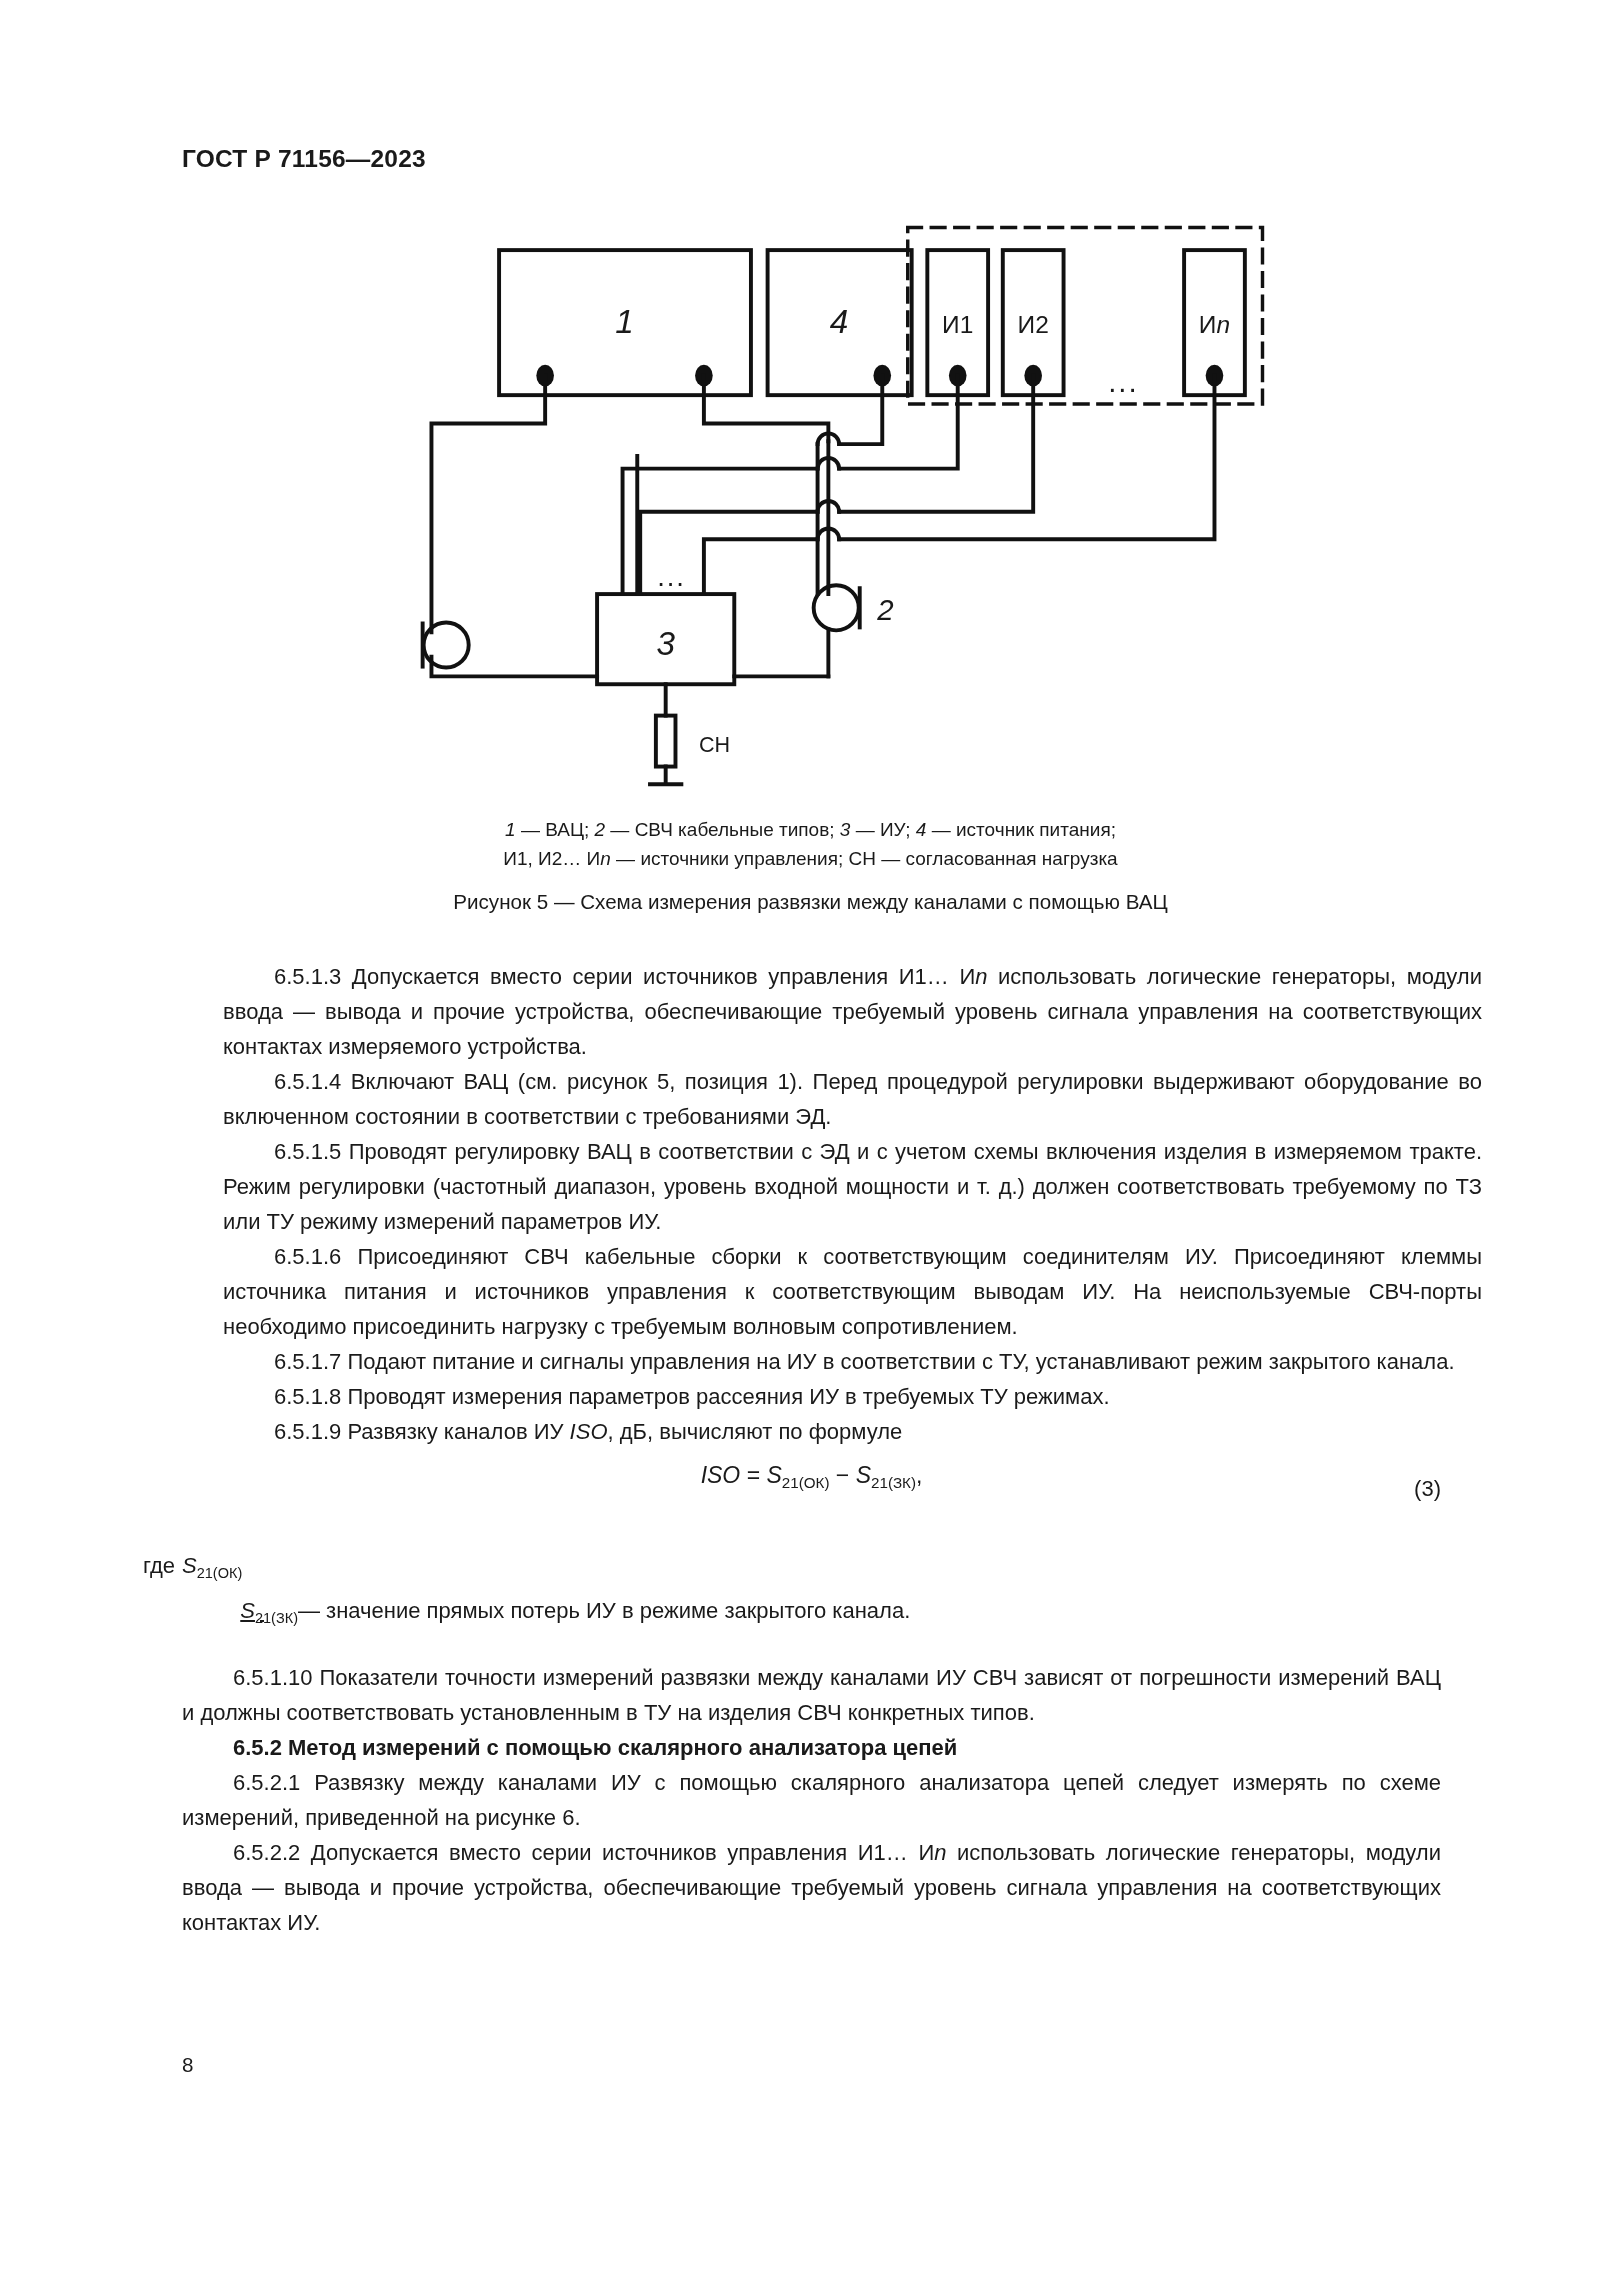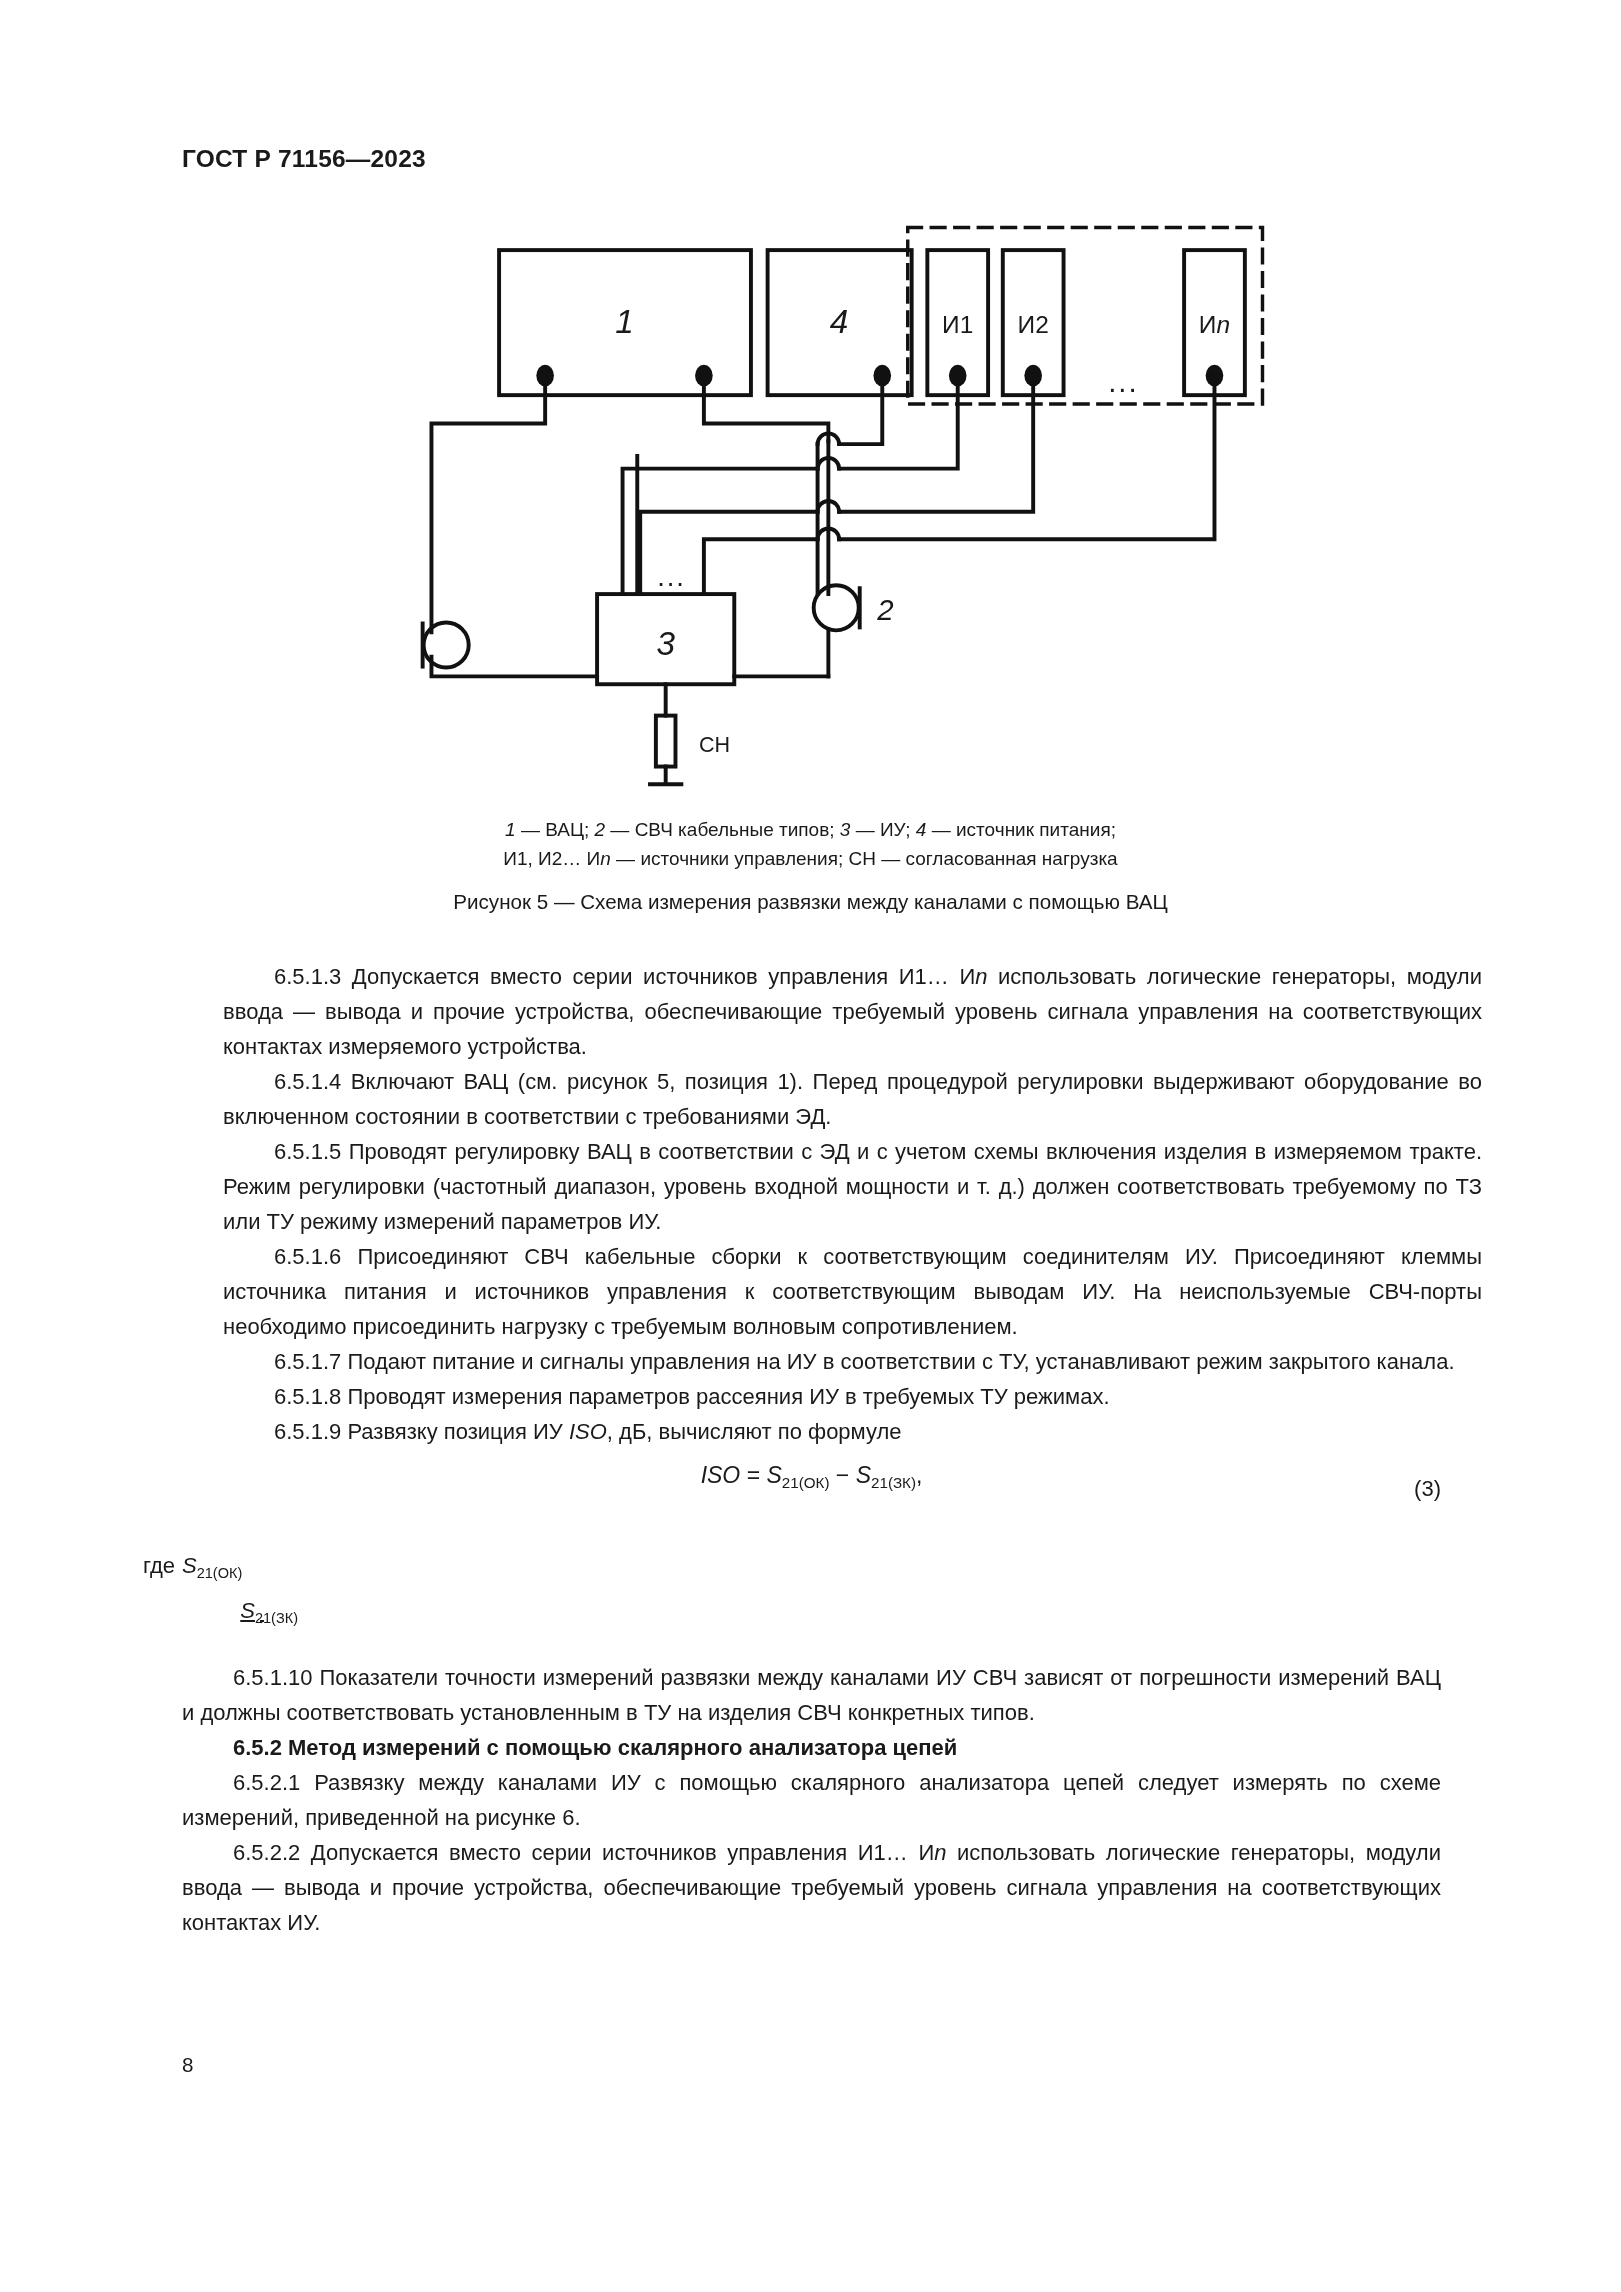--- a/index.html
+++ b/index.html
@@ -251,36 +251,37 @@
 
   <div class="fig-caption">Рисунок 5 — Схема измерения развязки между каналами с помощью ВАЦ</div>
 
   <div class="body-block" style="top:959px;margin-left:41px;">
     <p><span>6.5.1.3 Допускается вместо серии источников управления И1… И</span><i>n</i><span> использовать логические генераторы, модули ввода — вывода и прочие устройства, обеспечивающие требуемый уровень сигнала управления на соответствующих контактах измеряемого устройства.</span></p>
     <p>6.5.1.4 Включают ВАЦ (см. рисунок 5, позиция 1). Перед процедурой регулировки выдерживают оборудование во включенном состоянии в соответствии с требованиями ЭД.</p>
     <p>6.5.1.5 Проводят регулировку ВАЦ в соответствии с ЭД и с учетом схемы включения изделия в измеряемом тракте. Режим регулировки (частотный диапазон, уровень входной мощности и т. д.) должен соответствовать требуемому по ТЗ или ТУ режиму измерений параметров ИУ.</p>
     <p>6.5.1.6 Присоединяют СВЧ кабельные сборки к соответствующим соединителям ИУ. Присоединяют клеммы источника питания и источников управления к соответствующим выводам ИУ. На неиспользуемые СВЧ-порты необходимо присоединить нагрузку с требуемым волновым сопротивлением.</p>
     <p>6.5.1.7 Подают питание и сигналы управления на ИУ в соответствии с ТУ, устанавливают режим закрытого канала.</p>
     <p>6.5.1.8 Проводят измерения параметров рассеяния ИУ в требуемых ТУ режимах.</p>
-    <p><span>6.5.1.9 Развязку позиция ИУ </span><i>ISO</i><span>, дБ, вычисляют по формуле</span></p>
+    <p><span>6.5.1.9 Развязку каналов ИУ </span><i>ISO</i><span>, дБ, вычисляют по формуле</span></p>
   </div>
 
   <div class="formula-row">
     <div class="formula-center"><span>ISO</span><span class="rm"> = </span><span>S</span><sub>21(ОК)</sub><span class="rm"> − </span><span>S</span><sub>21(ЗК)</sub><span class="rm">,</span></div>
     <div class="eqnum">(3)</div>
   </div>
 
   <div class="where-block">
     <div class="where-row">
       <span class="where-lead">где</span>
       <span class="where-sym"><span>S</span><sub>21(ОК)</sub></span>
     </div>
     <div class="where-row">
       <span class="where-lead"></span>
       <span class="where-sym indent"><span>S</span><sub>21(ЗК)</sub></span>
+      <span class="where-def">— значение прямых потерь ИУ в режиме закрытого канала.</span>
     </div>
   </div>
 
   <div class="body-block" style="top:1660px;">
     <p>6.5.1.10 Показатели точности измерений развязки между каналами ИУ СВЧ зависят от погрешности измерений ВАЦ и должны соответствовать установленным в ТУ на изделия СВЧ конкретных типов.</p>
     <p class="bold">6.5.2 Метод измерений с помощью скалярного анализатора цепей</p>
     <p>6.5.2.1 Развязку между каналами ИУ с помощью скалярного анализатора цепей следует измерять по схеме измерений, приведенной на рисунке 6.</p>
     <p><span>6.5.2.2 Допускается вместо серии источников управления И1… И</span><i>n</i><span> использовать логические генераторы, модули ввода — вывода и прочие устройства, обеспечивающие требуемый уровень сигнала управления на соответствующих контактах ИУ.</span></p>
   </div>
 

